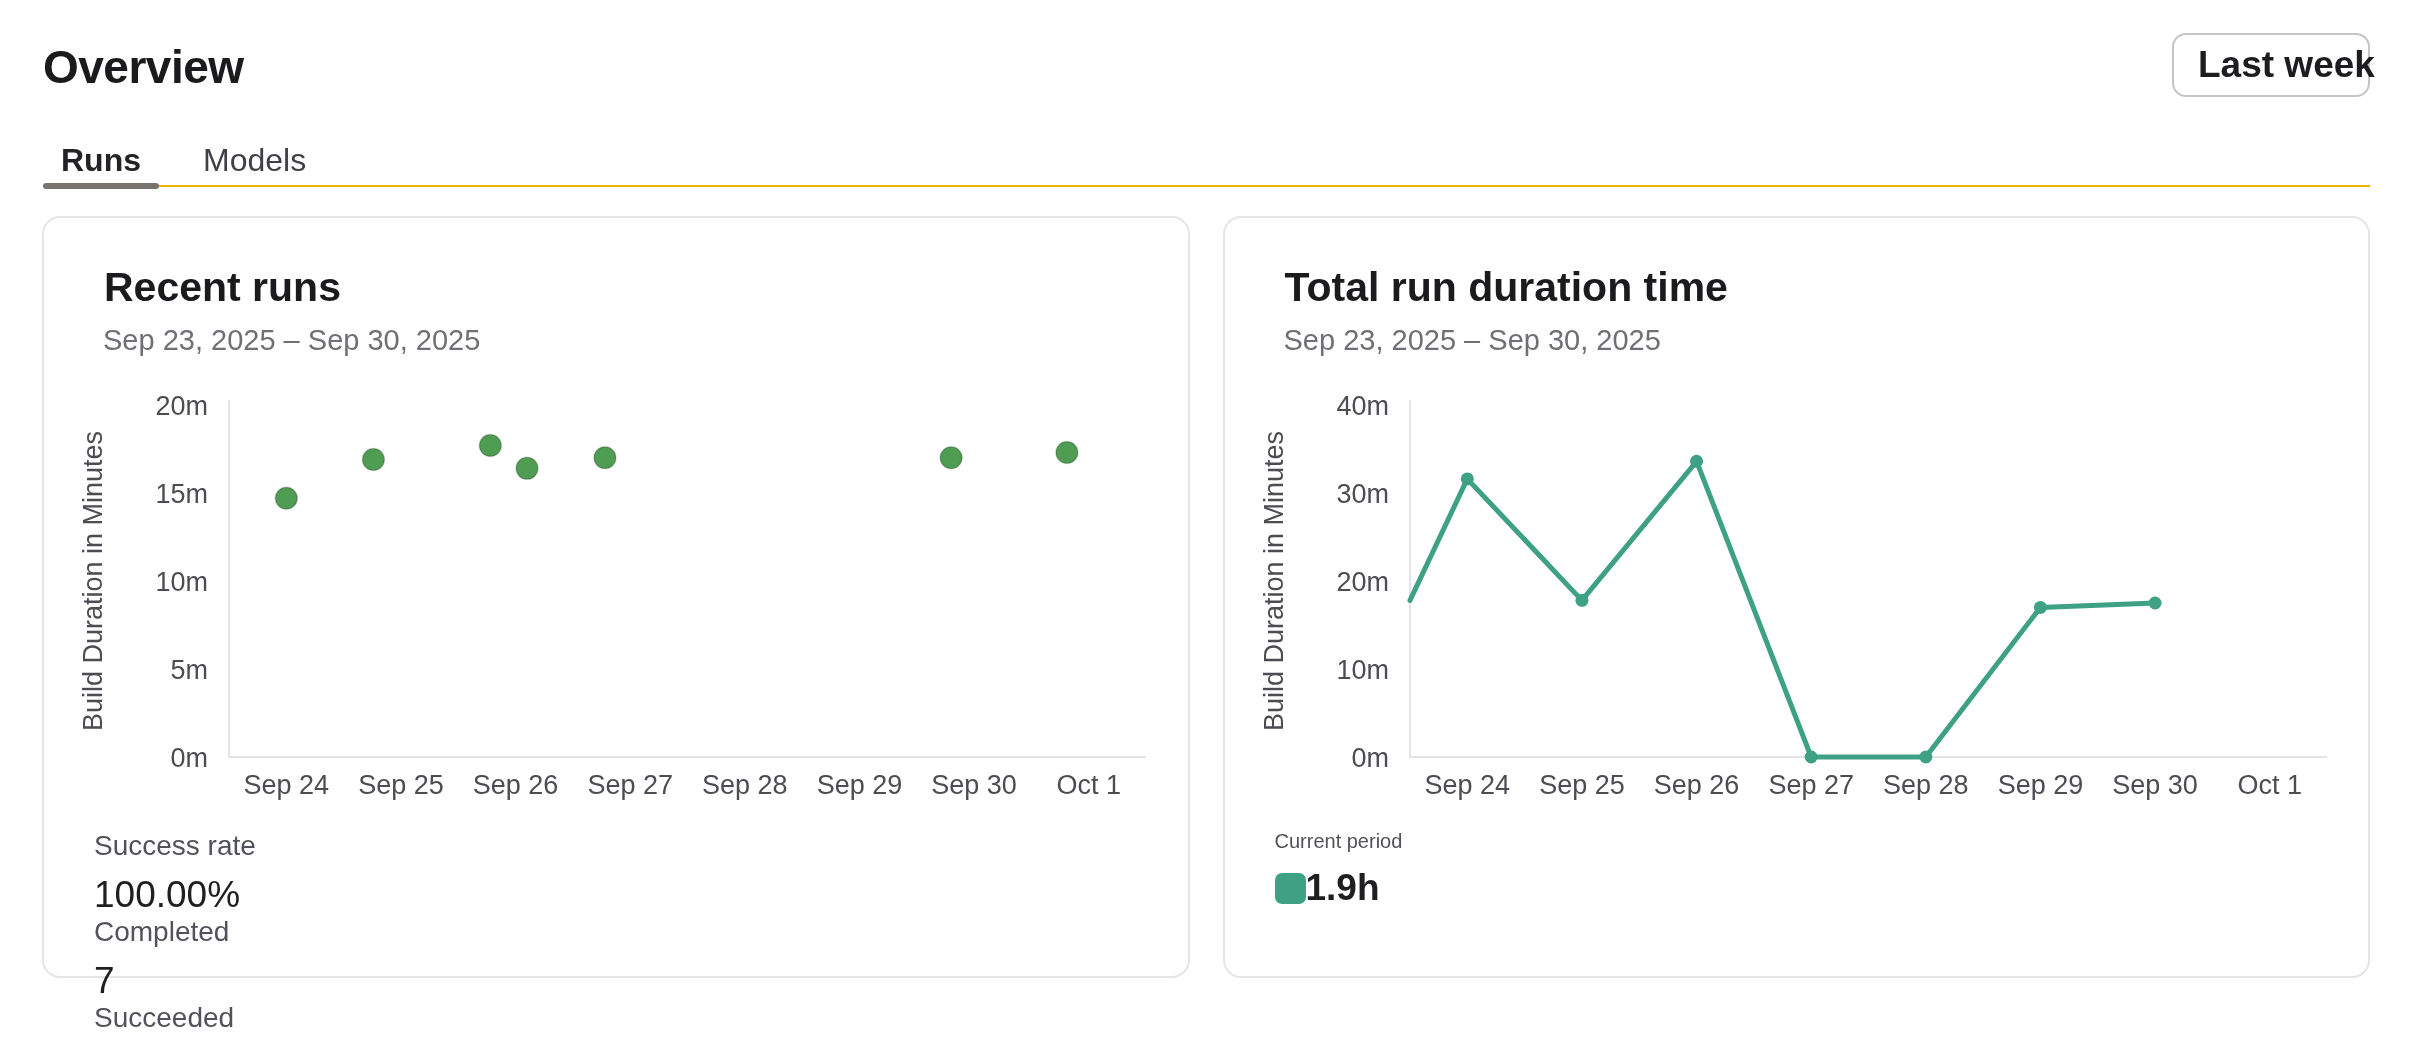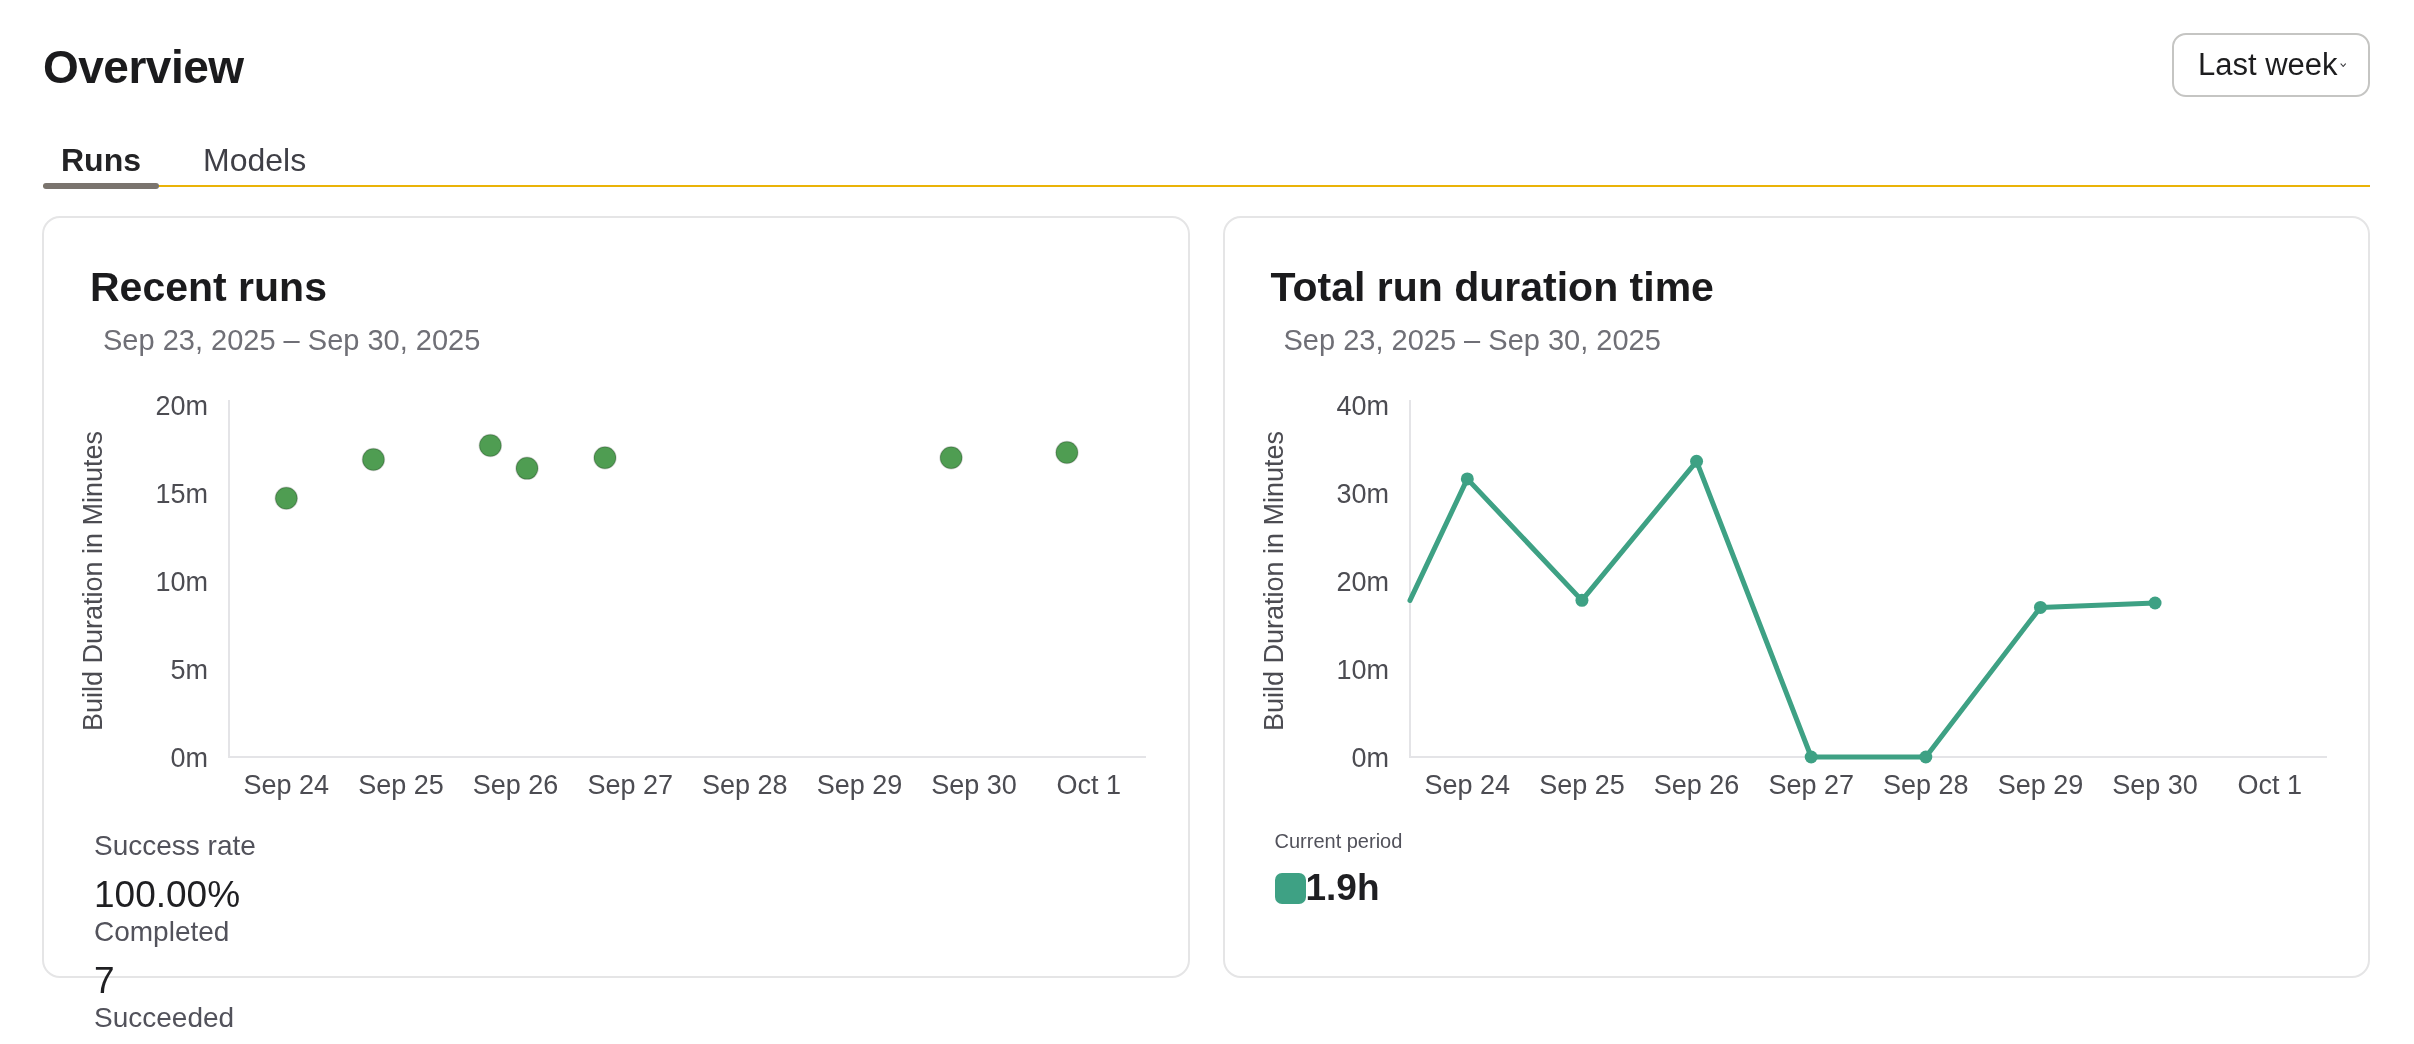--- a/index.html
+++ b/index.html
@@ -10,21 +10,21 @@
   .page-title {
     position: absolute; left: 43px; top: 40px;
     font-size: 46px; font-weight: 700; letter-spacing: -0.5px; color: #1b1b1d;
   }
   .period-btn {
     position: absolute; left: 2172px; top: 33px; width: 198px; height: 64px;
     background: #fff; border: 2px solid #c5c5c3; border-radius: 14px;
     display: flex; align-items: center; justify-content: space-between;
     padding: 0 20px 0 24px; cursor: pointer;
   }
-  .period-btn .label { font-size: 31px; font-weight: 400; color: #1d1d1f; white-space: nowrap; }
+  .period-btn .label { font-size: 37px; font-weight: 700; color: #1d1d1f; white-space: nowrap; }
   .period-btn svg { display: block; }
 
   
   .tabs {
     position: absolute; left: 43px; top: 136px; width: 2327px; height: 51px;
     display: flex; gap: 26px; border-bottom: 2px solid #eab308;
   }
   .tab {
     position: relative; height: 100%; padding: 0 18px;
     display: flex; align-items: center; cursor: pointer;
@@ -35,21 +35,21 @@
     content: ""; position: absolute; left: 0; right: 0; bottom: -4px;
     height: 6px; background: #7a746e; border-radius: 3px;
   }
 
   
   .cards { position: absolute; left: 42px; top: 216px; width: 2328px; display: flex; gap: 33px; }
   .card {
     position: relative; flex: 1 1 0; height: 762px; background: #fff;
     border: 2px solid #e5e5e6; border-radius: 18px;
   }
-  .card-title { position: absolute; left: 46px; top: 46px; font-size: 41px; font-weight: 600; color: #1b1b1d; }
+  .card-title { position: absolute; left: 60px; top: 46px; font-size: 41px; font-weight: 600; color: #1b1b1d; }
   .card-subtitle { position: absolute; left: 50px; top: 106px; font-size: 29px; color: #6f6f76; margin-left: 9px; }
 
   .chart-svg { position: absolute; left: 0; top: 164px; width: 1144px; height: 440px; }
 
   
   .stats { position: absolute; left: 50px; top: 612px; display: flex; flex-direction: column; }
   .stat { width: 287px; }
   .stat .stat-label { font-size: 28px; color: #52525b; }
   .stat .stat-value { margin-top: 12px; font-size: 37px; font-weight: 400; color: #1f1f22; }
 

